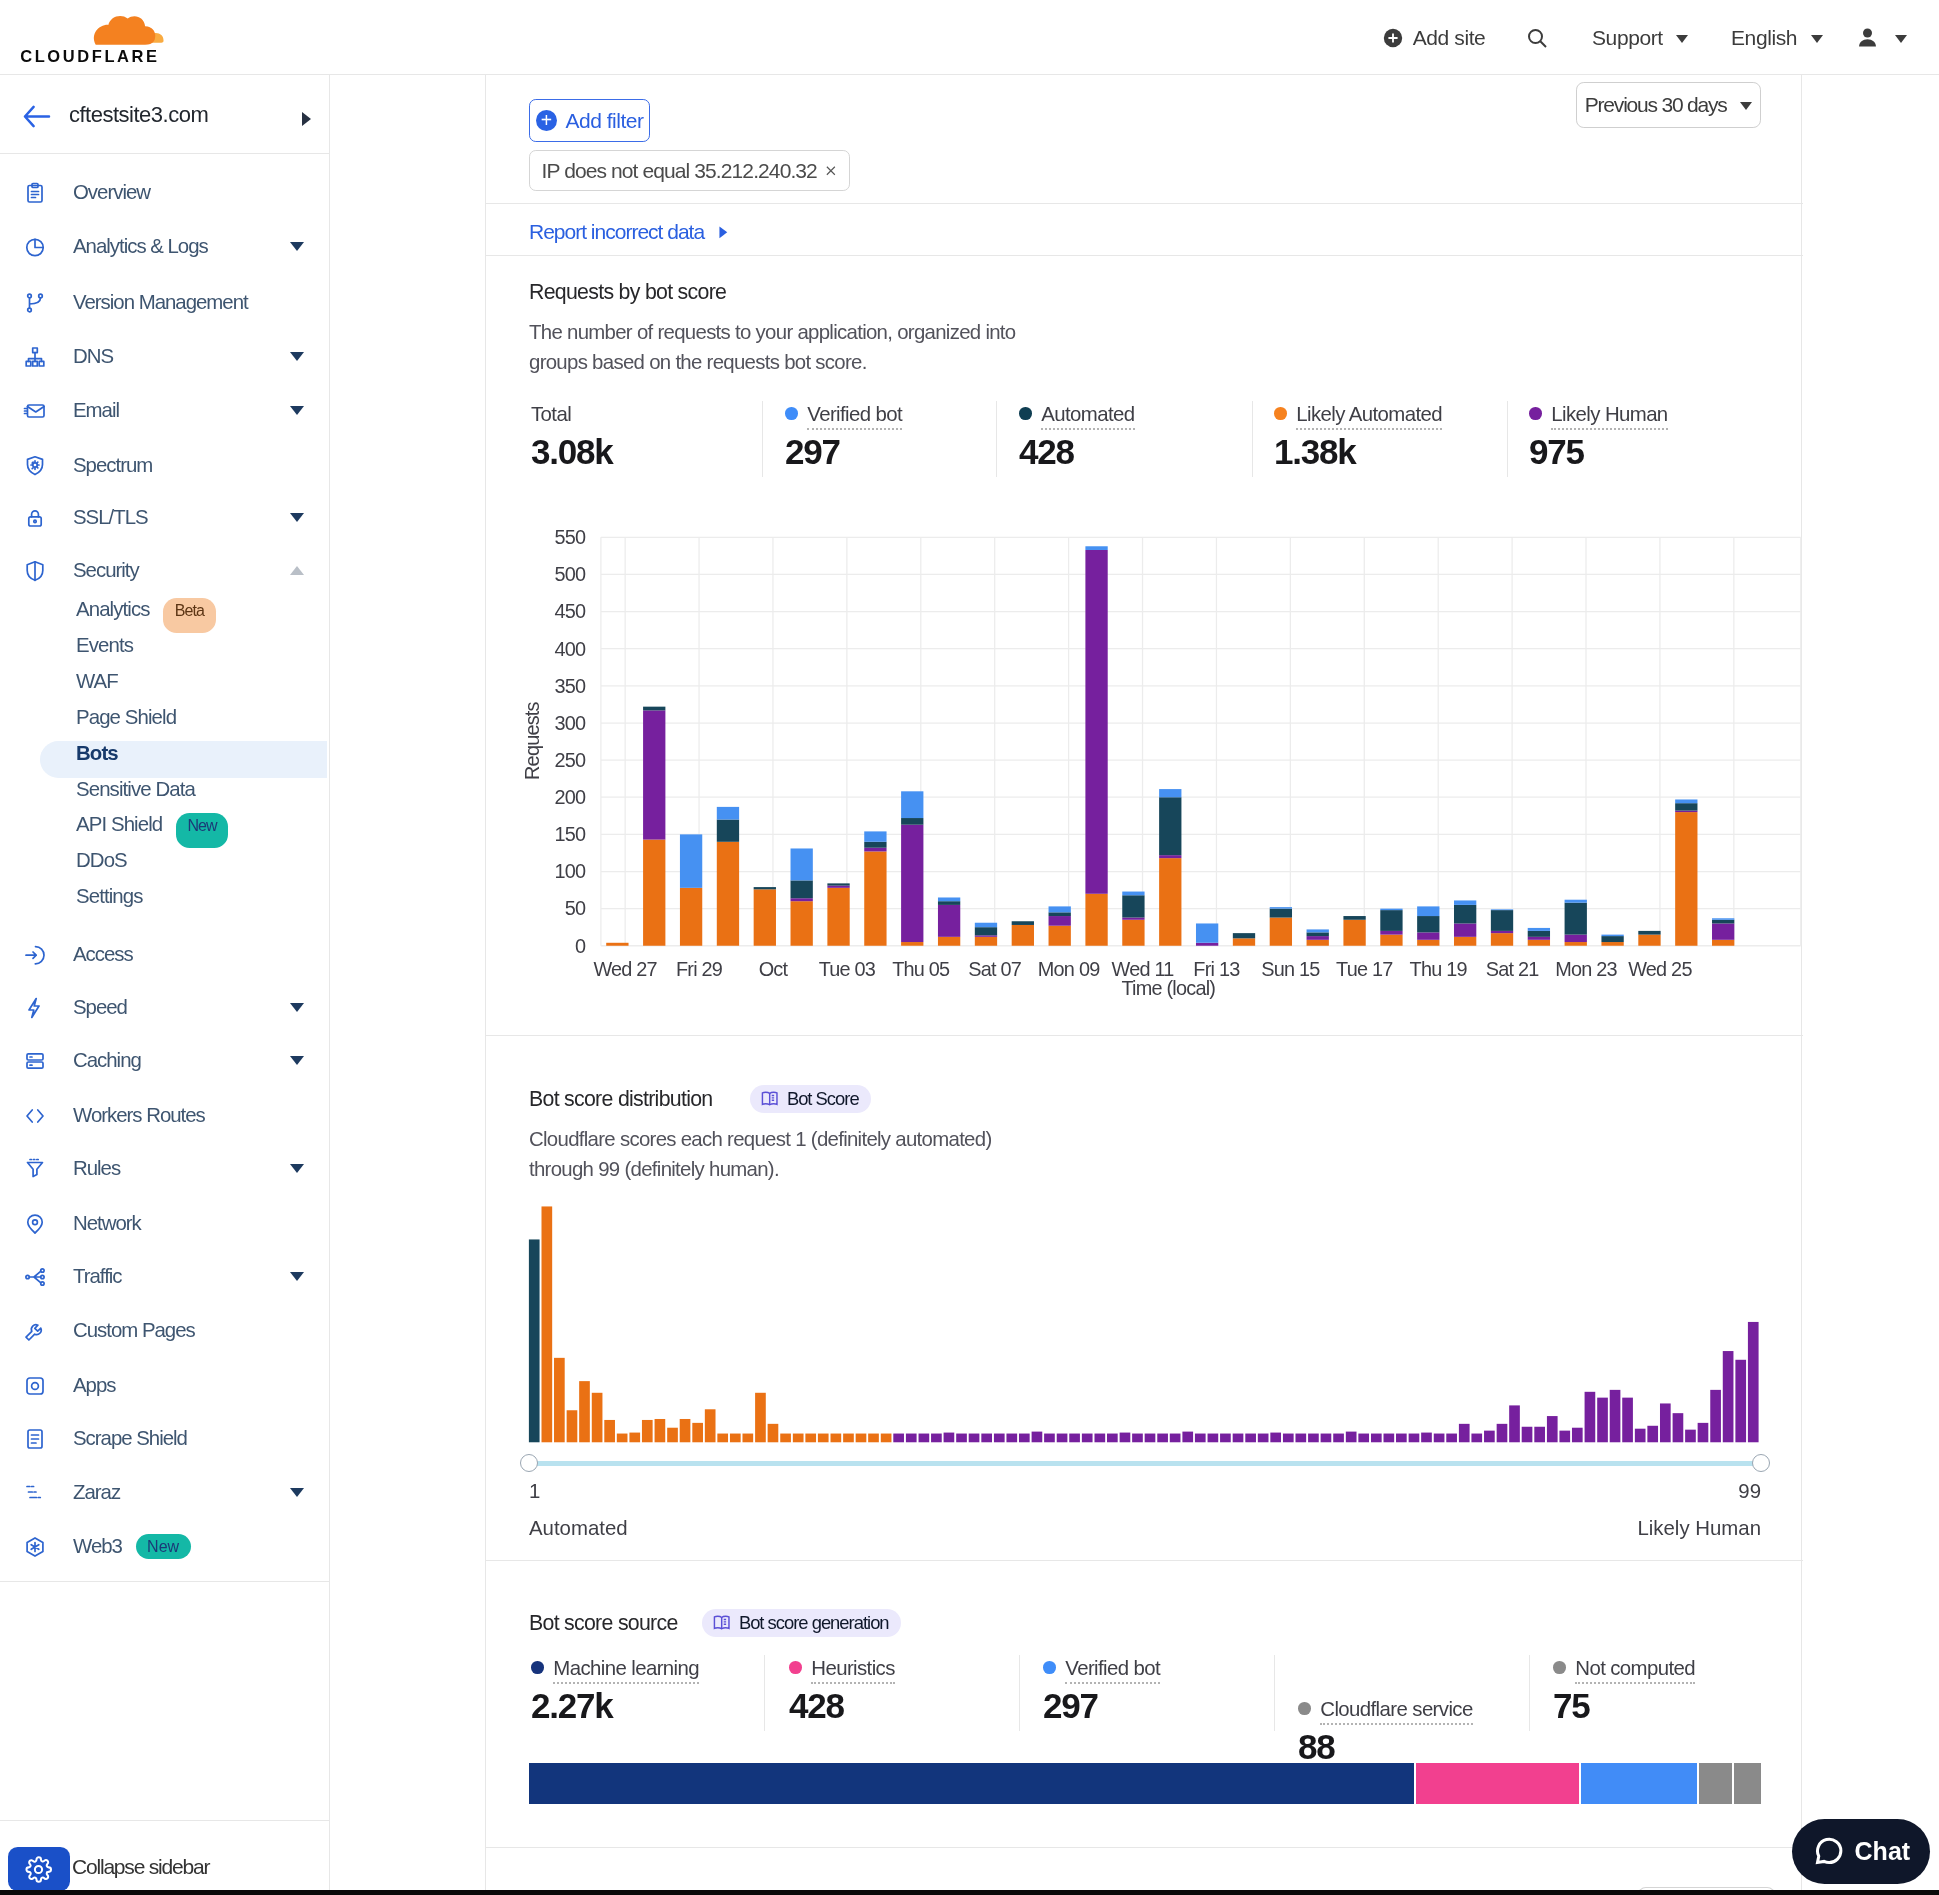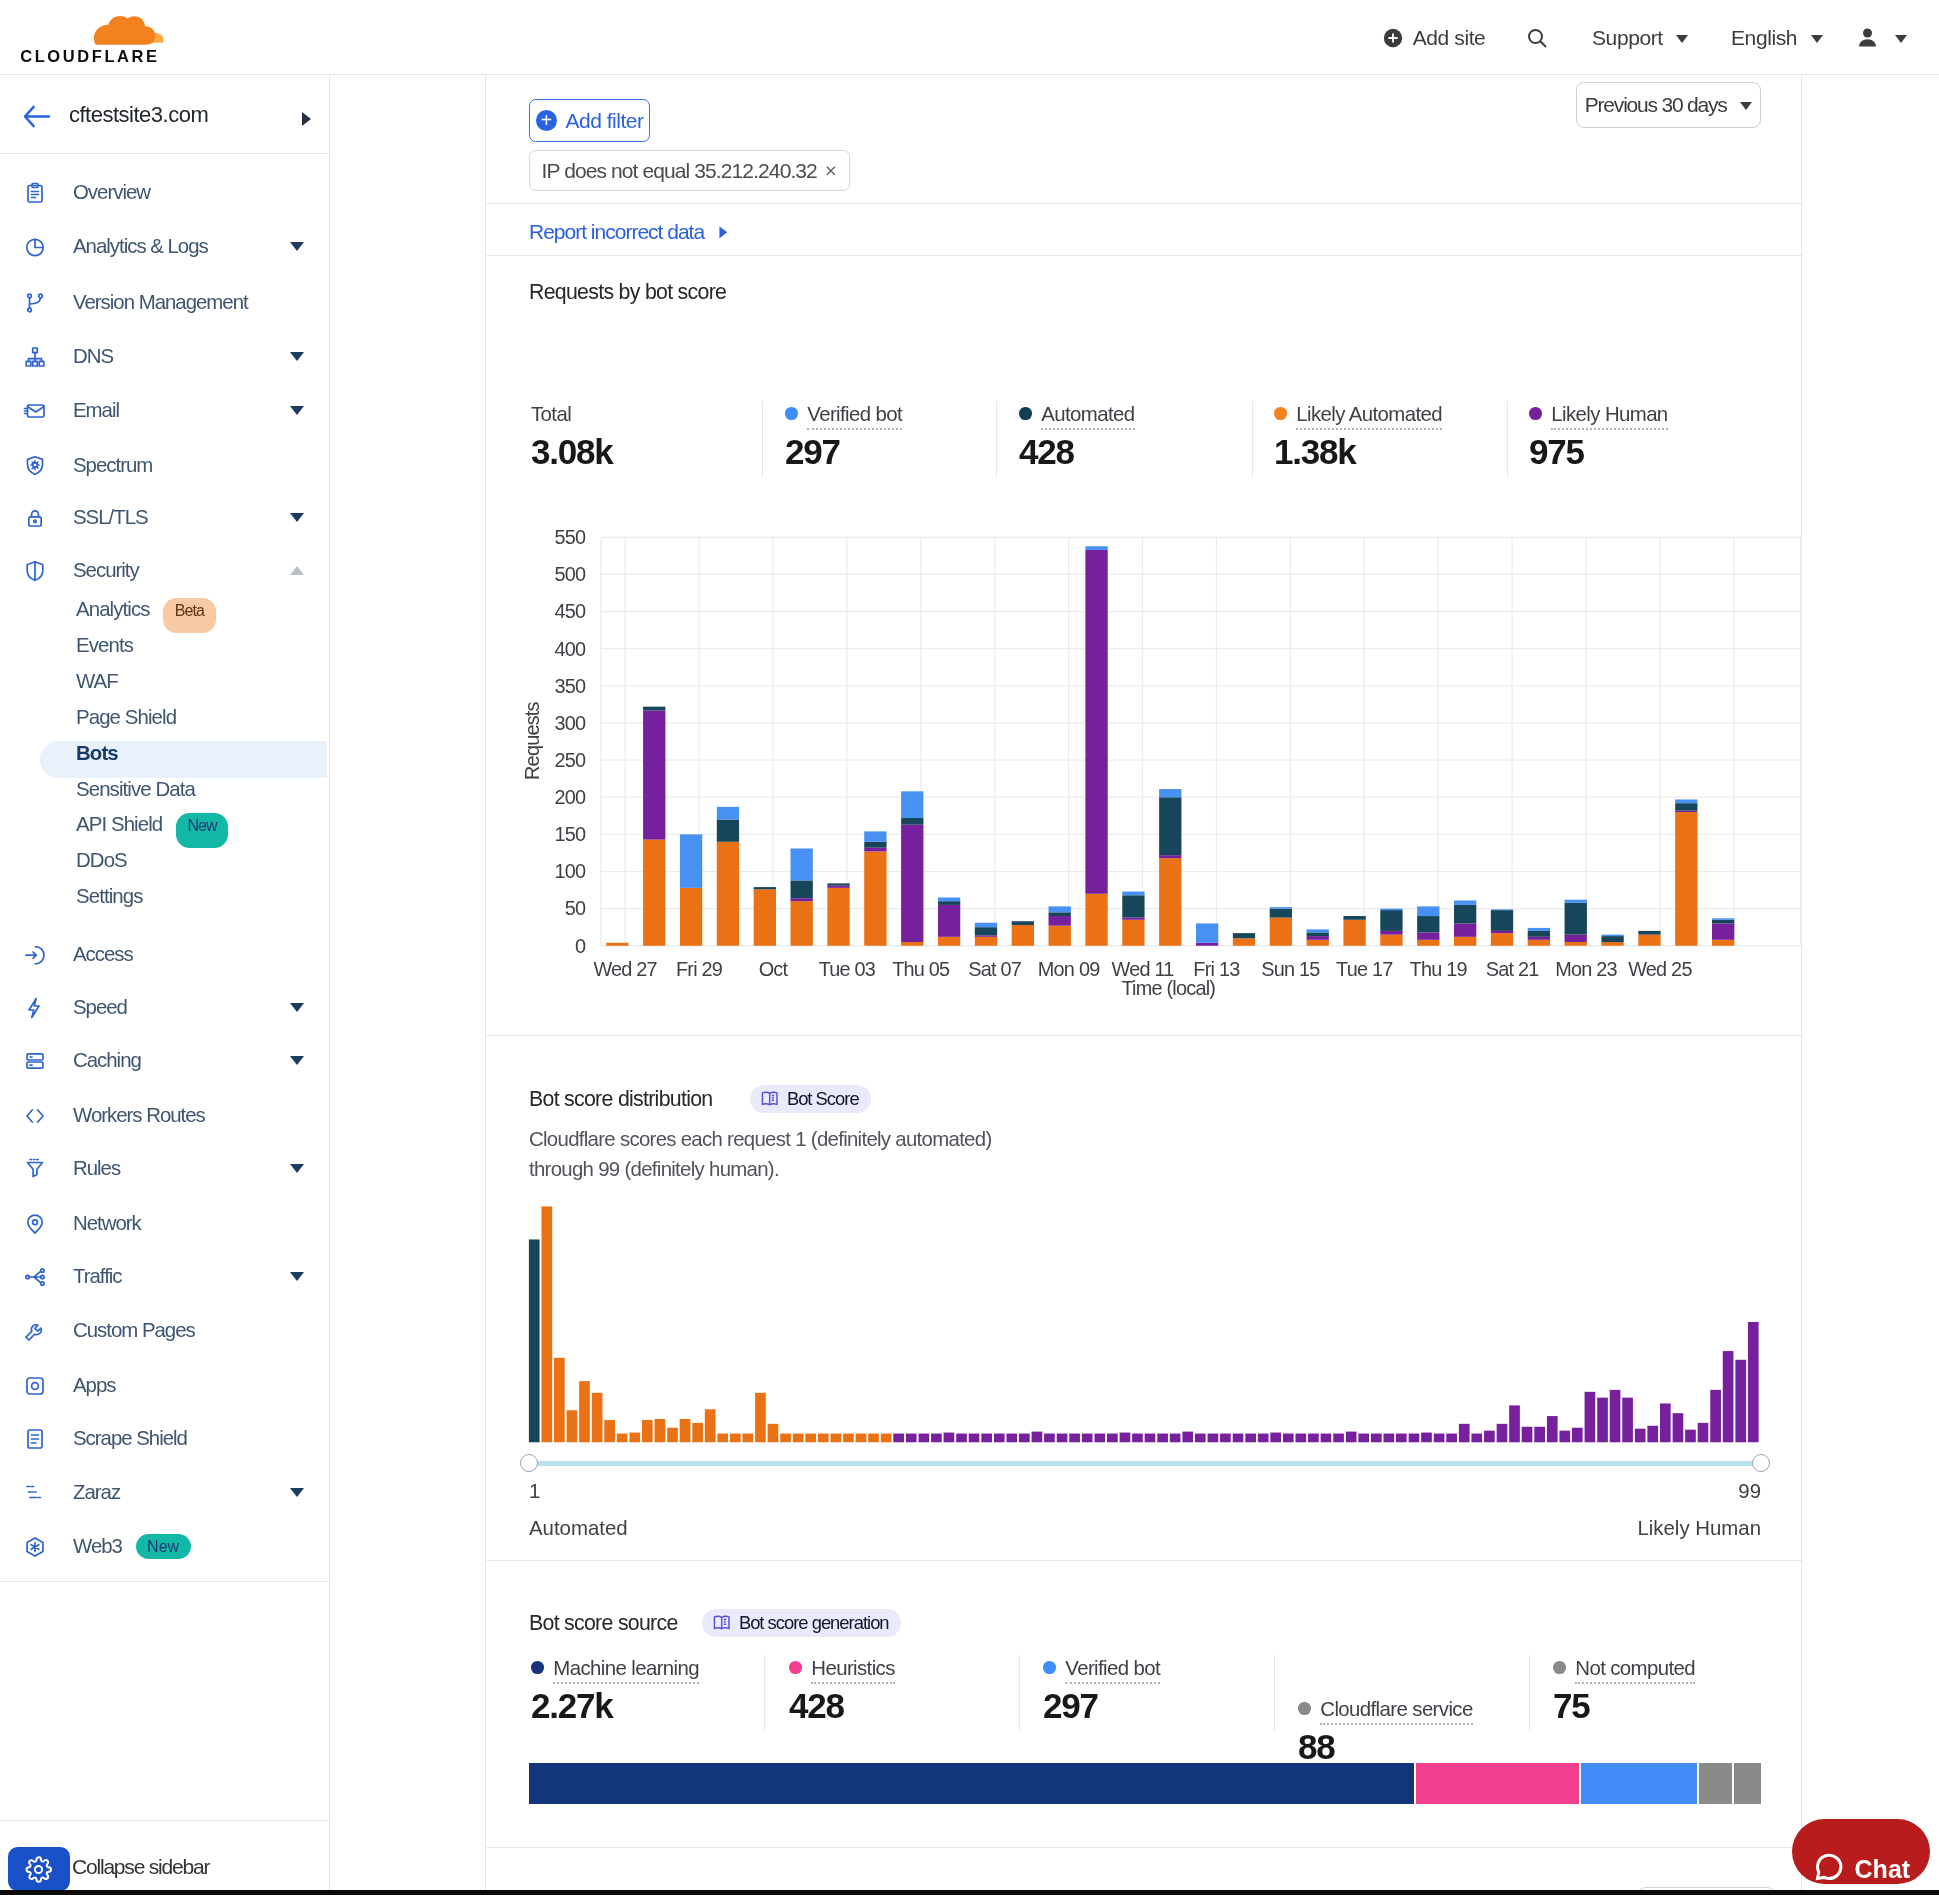--- a/index.html
+++ b/index.html
@@ -44,21 +44,21 @@
 .statval{font-size:35px;font-weight:bold;color:#18181b;margin-top:5.8px;letter-spacing:-1.2px}
 .vdiv{position:absolute;width:1.4px;background:#e7e7e7}
 .ax{font-size:20.5px;fill:#3f3f46;font-family:"Liberation Sans",sans-serif;letter-spacing:-0.8px}
 .badge2{position:absolute;height:28px;border-radius:14.6px;background:#ebe9fc;color:#0f172a;font-size:18.4px;display:flex;align-items:center;padding:0 12.6px 0 9.7px;letter-spacing:-1px}
 .bicon{width:19.4px;height:19.4px;margin-right:7.8px}
 #track{position:absolute;left:43px;top:1386px;width:1232px;height:4.9px;background:#b9e2ef;border-radius:2.9px}
 .knob{position:absolute;top:1379px;width:18.4px;height:18.4px;border-radius:50%;background:#fff;border:1.9px solid #9aa6b2}
 .slab{position:absolute;font-size:20.4px;color:#3f3f46}
 #srcbar{position:absolute;left:43px;top:1688px;height:41px}
 .seg{position:absolute;top:0;height:41px}
-#chat{position:absolute;left:1792px;top:1819px;width:138px;height:65px;border-radius:33px;background:#b91c1c;display:flex;align-items:flex-end;justify-content:center;z-index:9}
+#chat{position:absolute;left:1792px;top:1819px;width:138px;height:65px;border-radius:33px;background:#0f172a;display:flex;align-items:center;justify-content:center;z-index:9}
 #chat span{color:#fff;font-size:25px;font-weight:bold;margin-left:9.7px}
 #blackbar{position:absolute;left:0;top:1890px;width:1940px;height:4.9px;background:#0a0a0a;z-index:10}
 #nextcard{position:absolute;left:1152px;top:1812px;width:137px;height:9.7px;border:1.4px solid #d5d5d5;border-bottom:none;border-radius:7.8px 7.8px 0 0}
 </style></head>
 <body>
 <div id="hdr">
   <div id="logo">
     <svg width="165" height="62" viewBox="0 0 170 64">
       <g transform="translate(73,2)">
         <path d="M48 36c9-2.5 10-10 6-15 4-3 10-1 11 5 5.5-1 10 2 10 7.5 0 1.5-.5 2.5-4.5 2.5z" fill="#f9ab41"></path>
@@ -282,20 +282,21 @@
         <path d="M5 5l14 14M19 5L5 19"></path>
       </svg></div>
   <div id="prevbtn">Previous 30 days<span class="hcaret"></span></div>
   <div class="hline" style="top:128px"></div>
   <div id="report">Report incorrect data<svg width="10.7" height="14.6" viewBox="0 0 11 15" style="margin-left:13.6px">
         <path d="M1.5 1.5l8 6-8 6z" fill="#2a5fe0"></path>
       </svg></div>
   <div class="hline" style="top:180px"></div>
 
   <div class="h2" style="top:205px">Requests by bot score</div>
+  <div class="desc" style="top:242px">The number of requests to your application, organized into<br>groups based on the requests bot score.</div>
   <div class="stat" style="left:45px;top:328px"><span class="plainlab">Total</span><div class="statval">3.08k</div></div>
 <div class="stat" style="left:299px;top:328px"><span class="dot" style="background:#3f8df9"></span><span class="leglab">Verified bot</span><div class="statval">297</div></div>
 <div class="stat" style="left:533px;top:328px"><span class="dot" style="background:#0f3e52"></span><span class="leglab">Automated</span><div class="statval">428</div></div>
 <div class="stat" style="left:788px;top:328px"><span class="dot" style="background:#f6821f"></span><span class="leglab">Likely Automated</span><div class="statval">1.38k</div></div>
 <div class="stat" style="left:1043px;top:328px"><span class="dot" style="background:#76209e"></span><span class="leglab">Likely Human</span><div class="statval">975</div></div>
   <div class="vdiv" style="left:276px;top:326px;height:76px"></div>
     <div class="vdiv" style="left:510px;top:326px;height:76px"></div>
     <div class="vdiv" style="left:766px;top:326px;height:76px"></div>
     <div class="vdiv" style="left:1021px;top:326px;height:76px"></div>
   <svg class="abs" style="left:-487px;top:-75px;width:1940px;height:1067px;pointer-events:none" viewBox="0 0 1999 1100">

